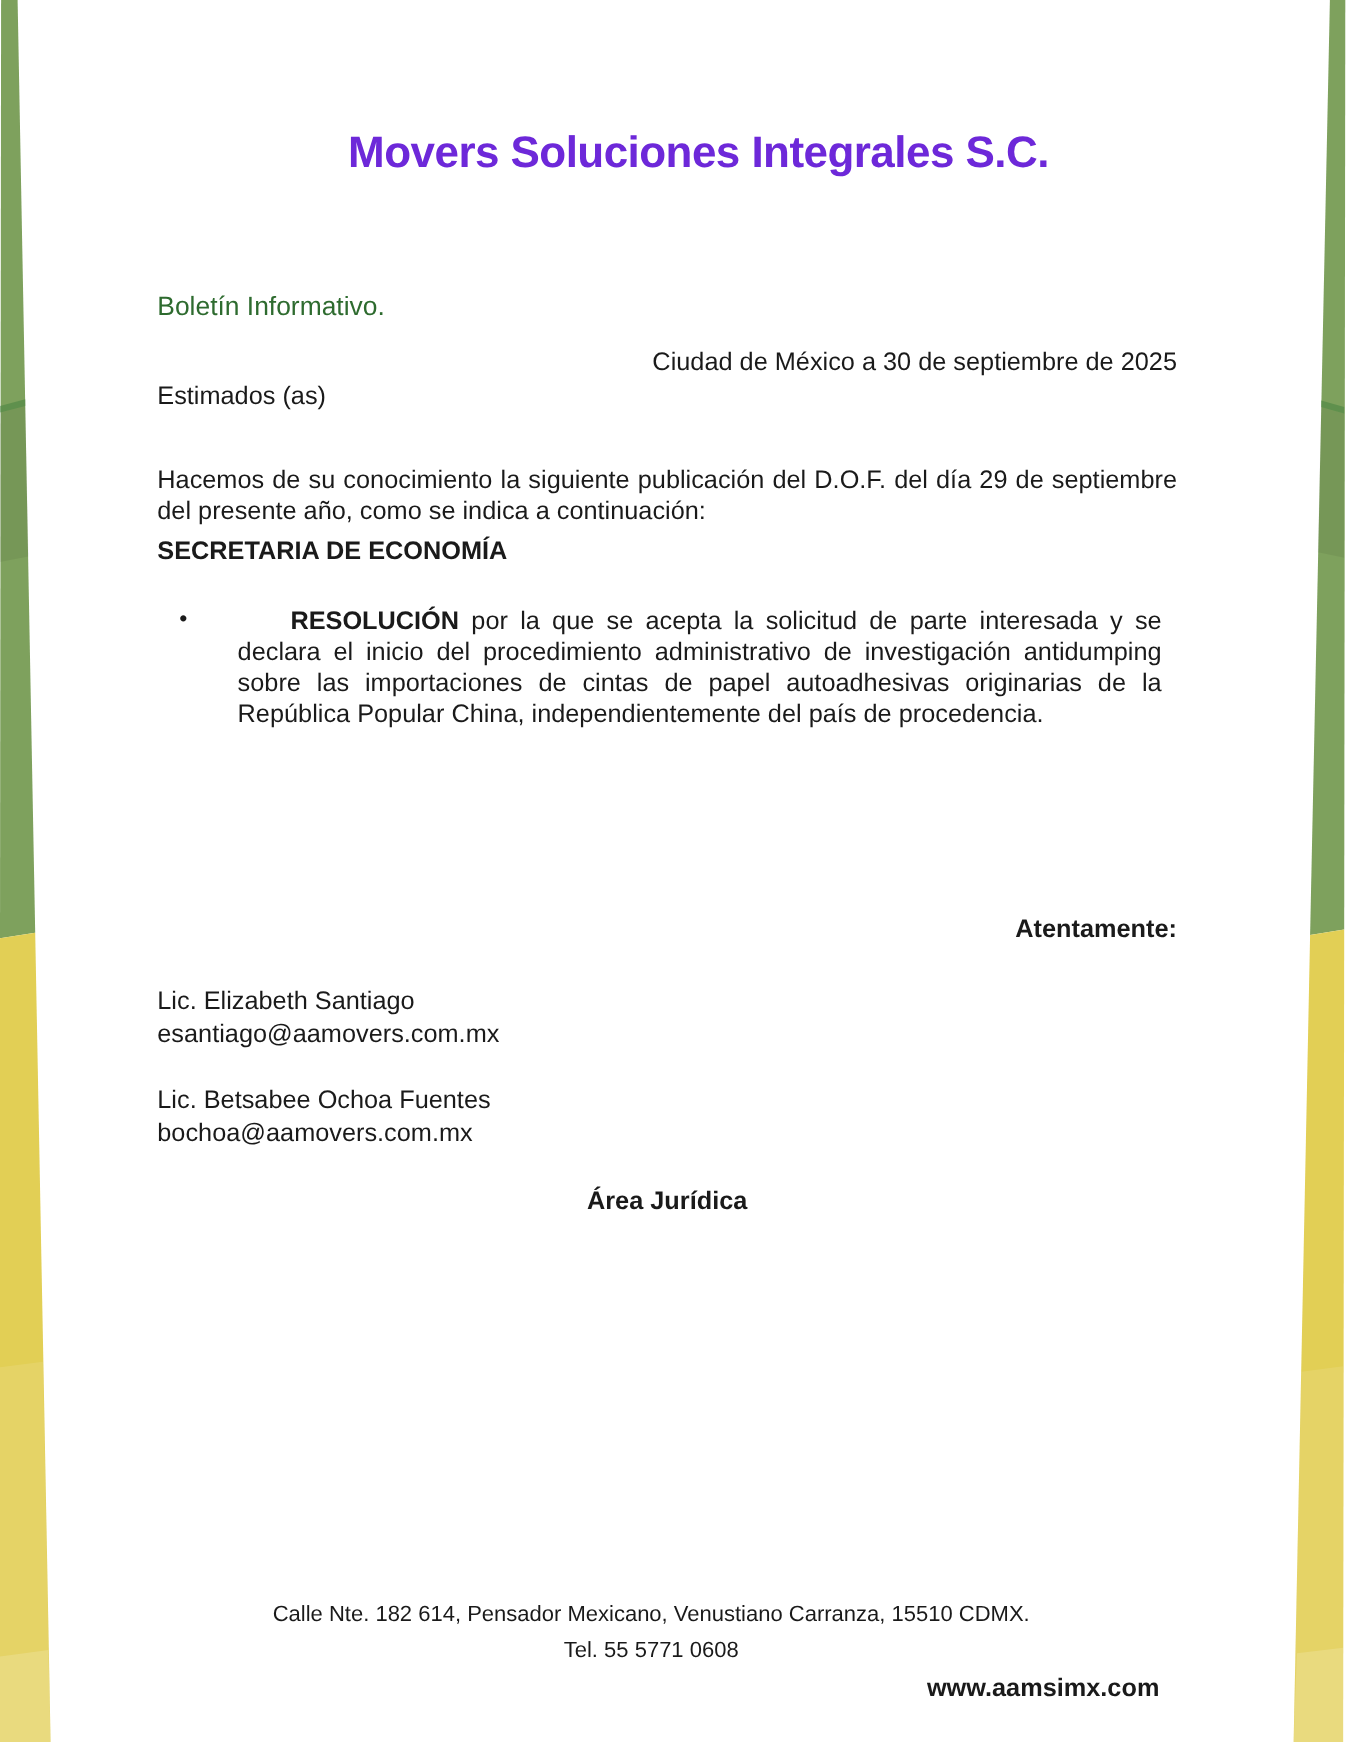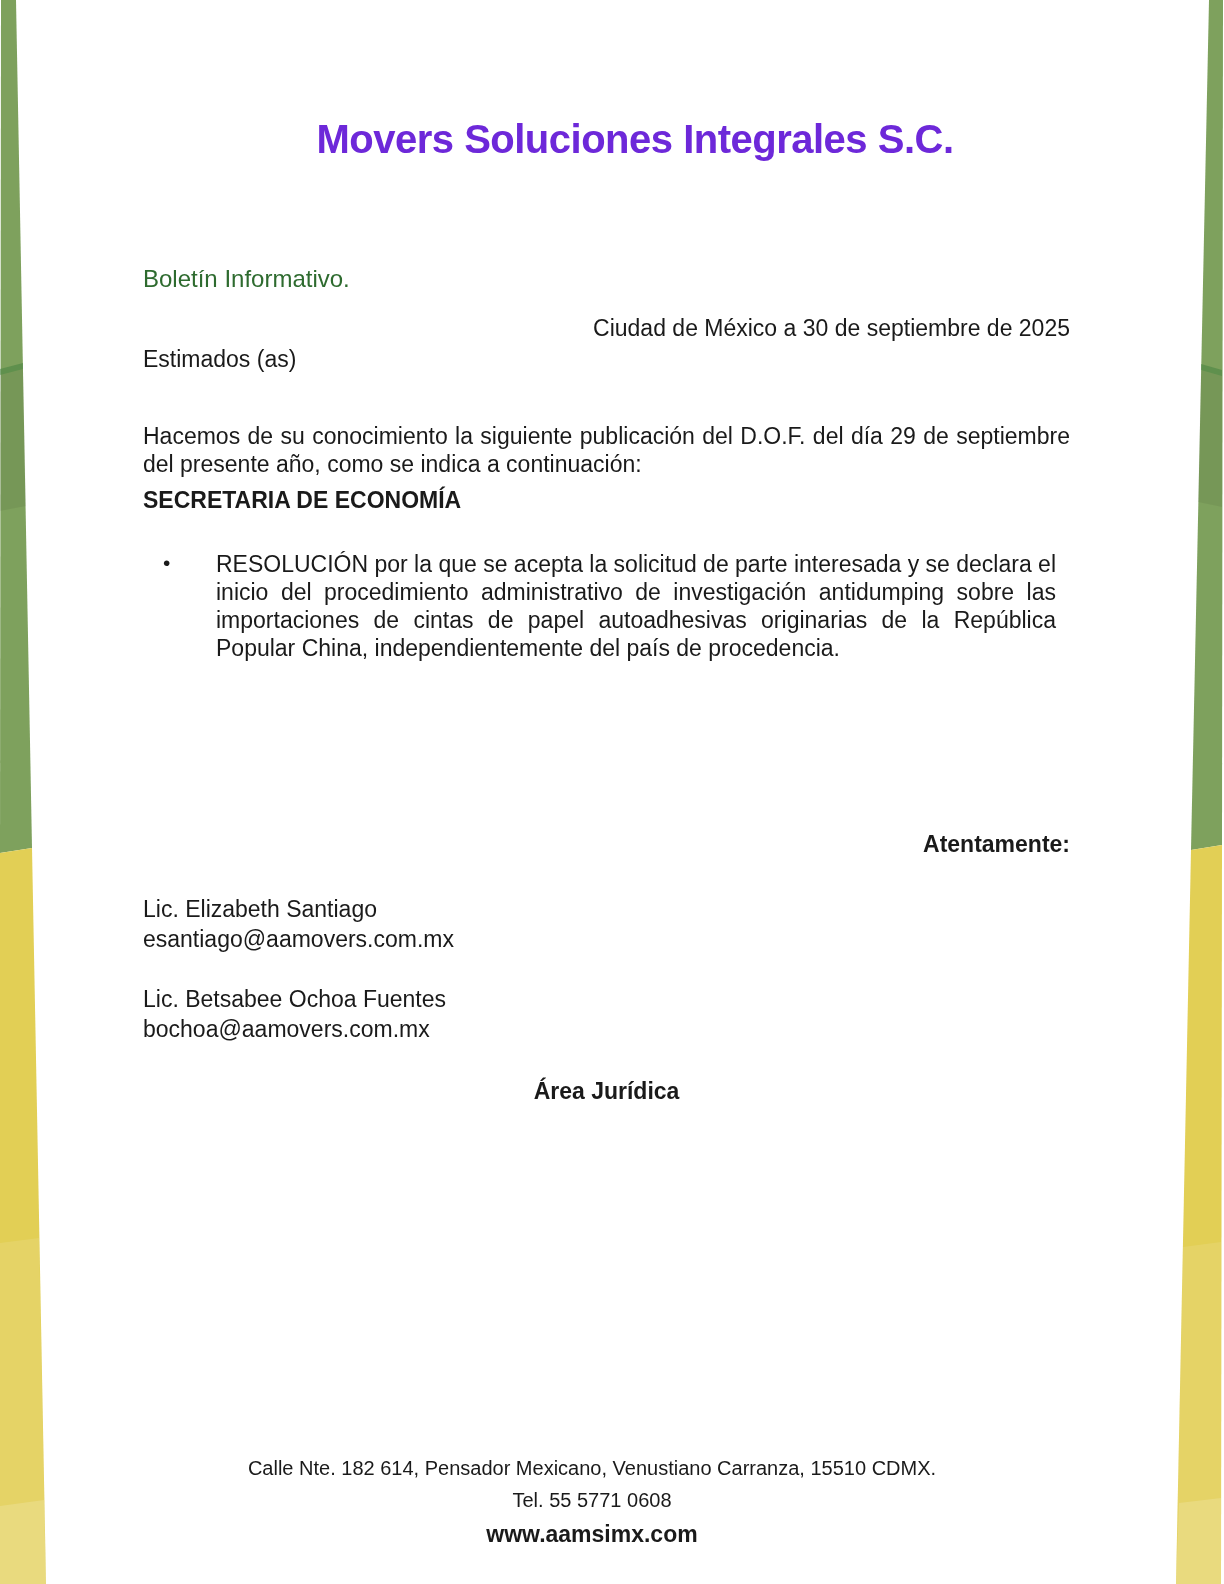--- a/index.html
+++ b/index.html
@@ -16,30 +16,30 @@
     font-size:40px;font-weight:700;letter-spacing:-0.5px;color:#6d28d9;line-height:44px;
   }
   .blk{position:absolute;left:143px;width:927px;font-size:23px;line-height:28px;}
   .bulletin{top:265px;font-weight:400;font-size:24px;color:var(--headingGreen,#2E6B2F);}
   .date-line{top:286px;text-align:right;margin-top:28px;}
   .salutation{top:345px;}
   .intro{top:399px;text-align:justify;}
   .section-heading{top:486px;font-weight:700;}
   .bullet{top:550px;width:840px;padding-left:73px;text-align:justify;}
   .bullet .marker{position:absolute;left:20px;top:-1px;font-size:21px;}
-  .bullet .lead{font-weight:400;}
+  .bullet .lead{font-weight:700;margin-left:48px;}
   .closing{top:716px;text-align:justify;}
   .signoff{top:830px;text-align:right;font-weight:700;}
   .signatures{top:894px;line-height:30px;}
   .sig-gap{margin-top:30px;}
   .department{top:1077px;text-align:center;font-weight:700;}
   .footer-blk{position:absolute;left:130px;width:924px;text-align:center;font-size:20px;line-height:26px;}
   .f-address{top:1455px;}
   .f-phone{top:1487px;}
-  .f-web{top:1521px;font-weight:700;font-size:23px;}
+  .f-web{top:1521px;font-weight:700;font-size:23px;text-align:right;}
 </style>
 </head>
 <body>
 
 <div class="page">
 
   <svg class="accents" viewBox="0 0 1224 1584" aria-hidden="true">
     <g>
       <polygon points="1,0 16,0 32,848 0,853" style="fill:var(--barGreen,#7EA15D)"></polygon>
       <polygon points="0,853 32,848 46,1584 0,1584" style="fill:var(--barYellow,#E2CF55)"></polygon>

